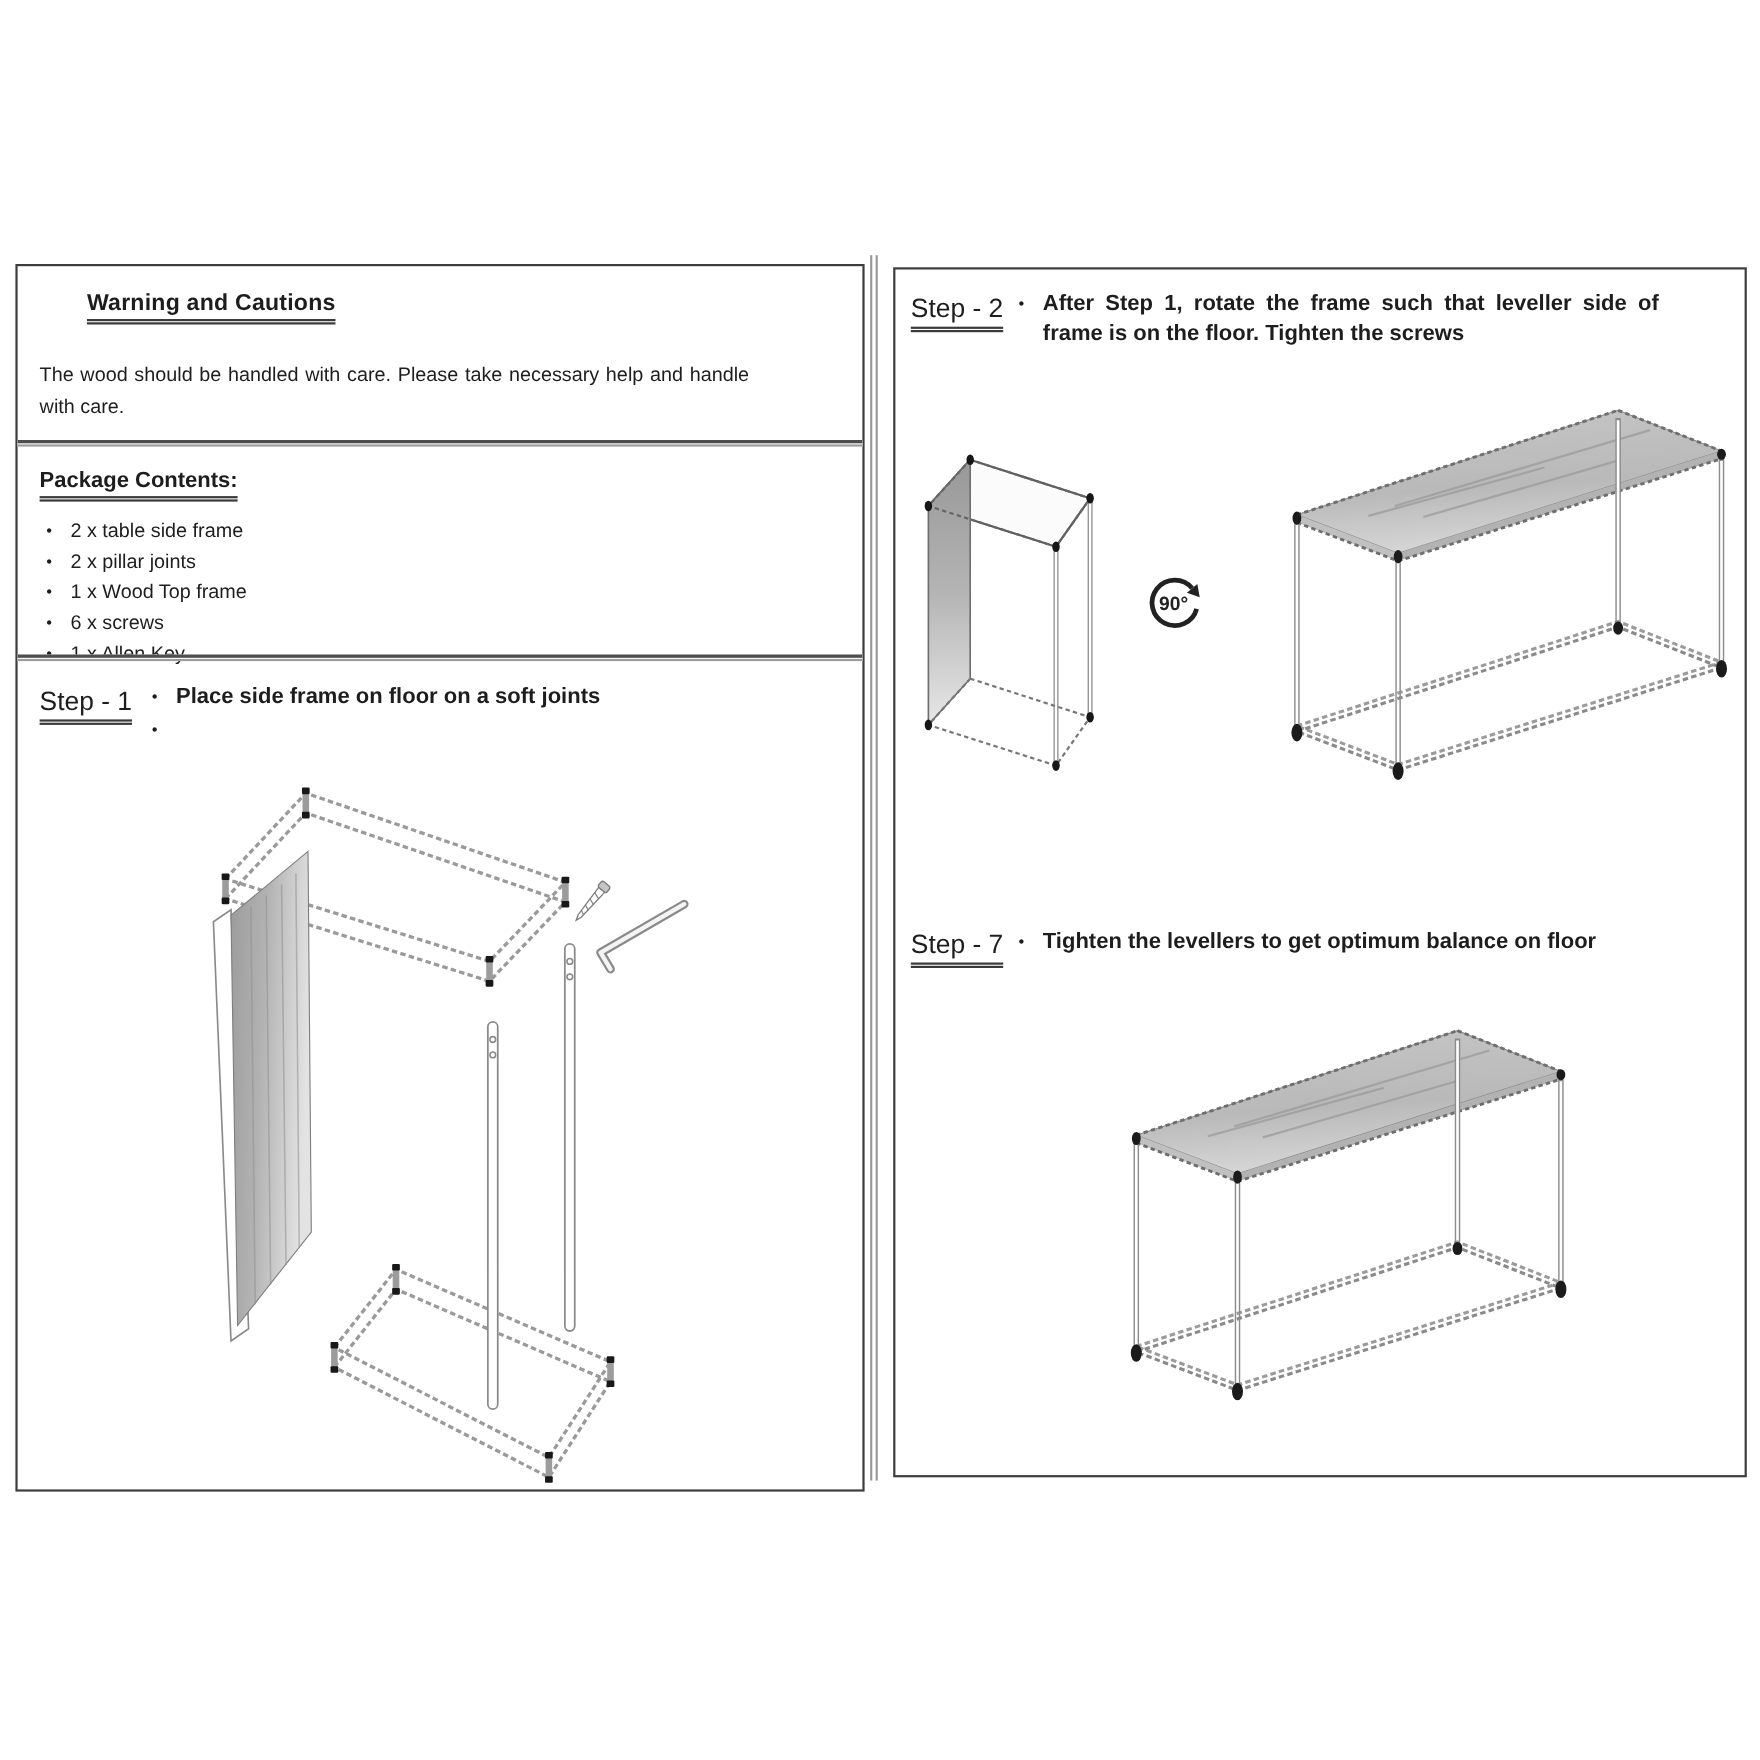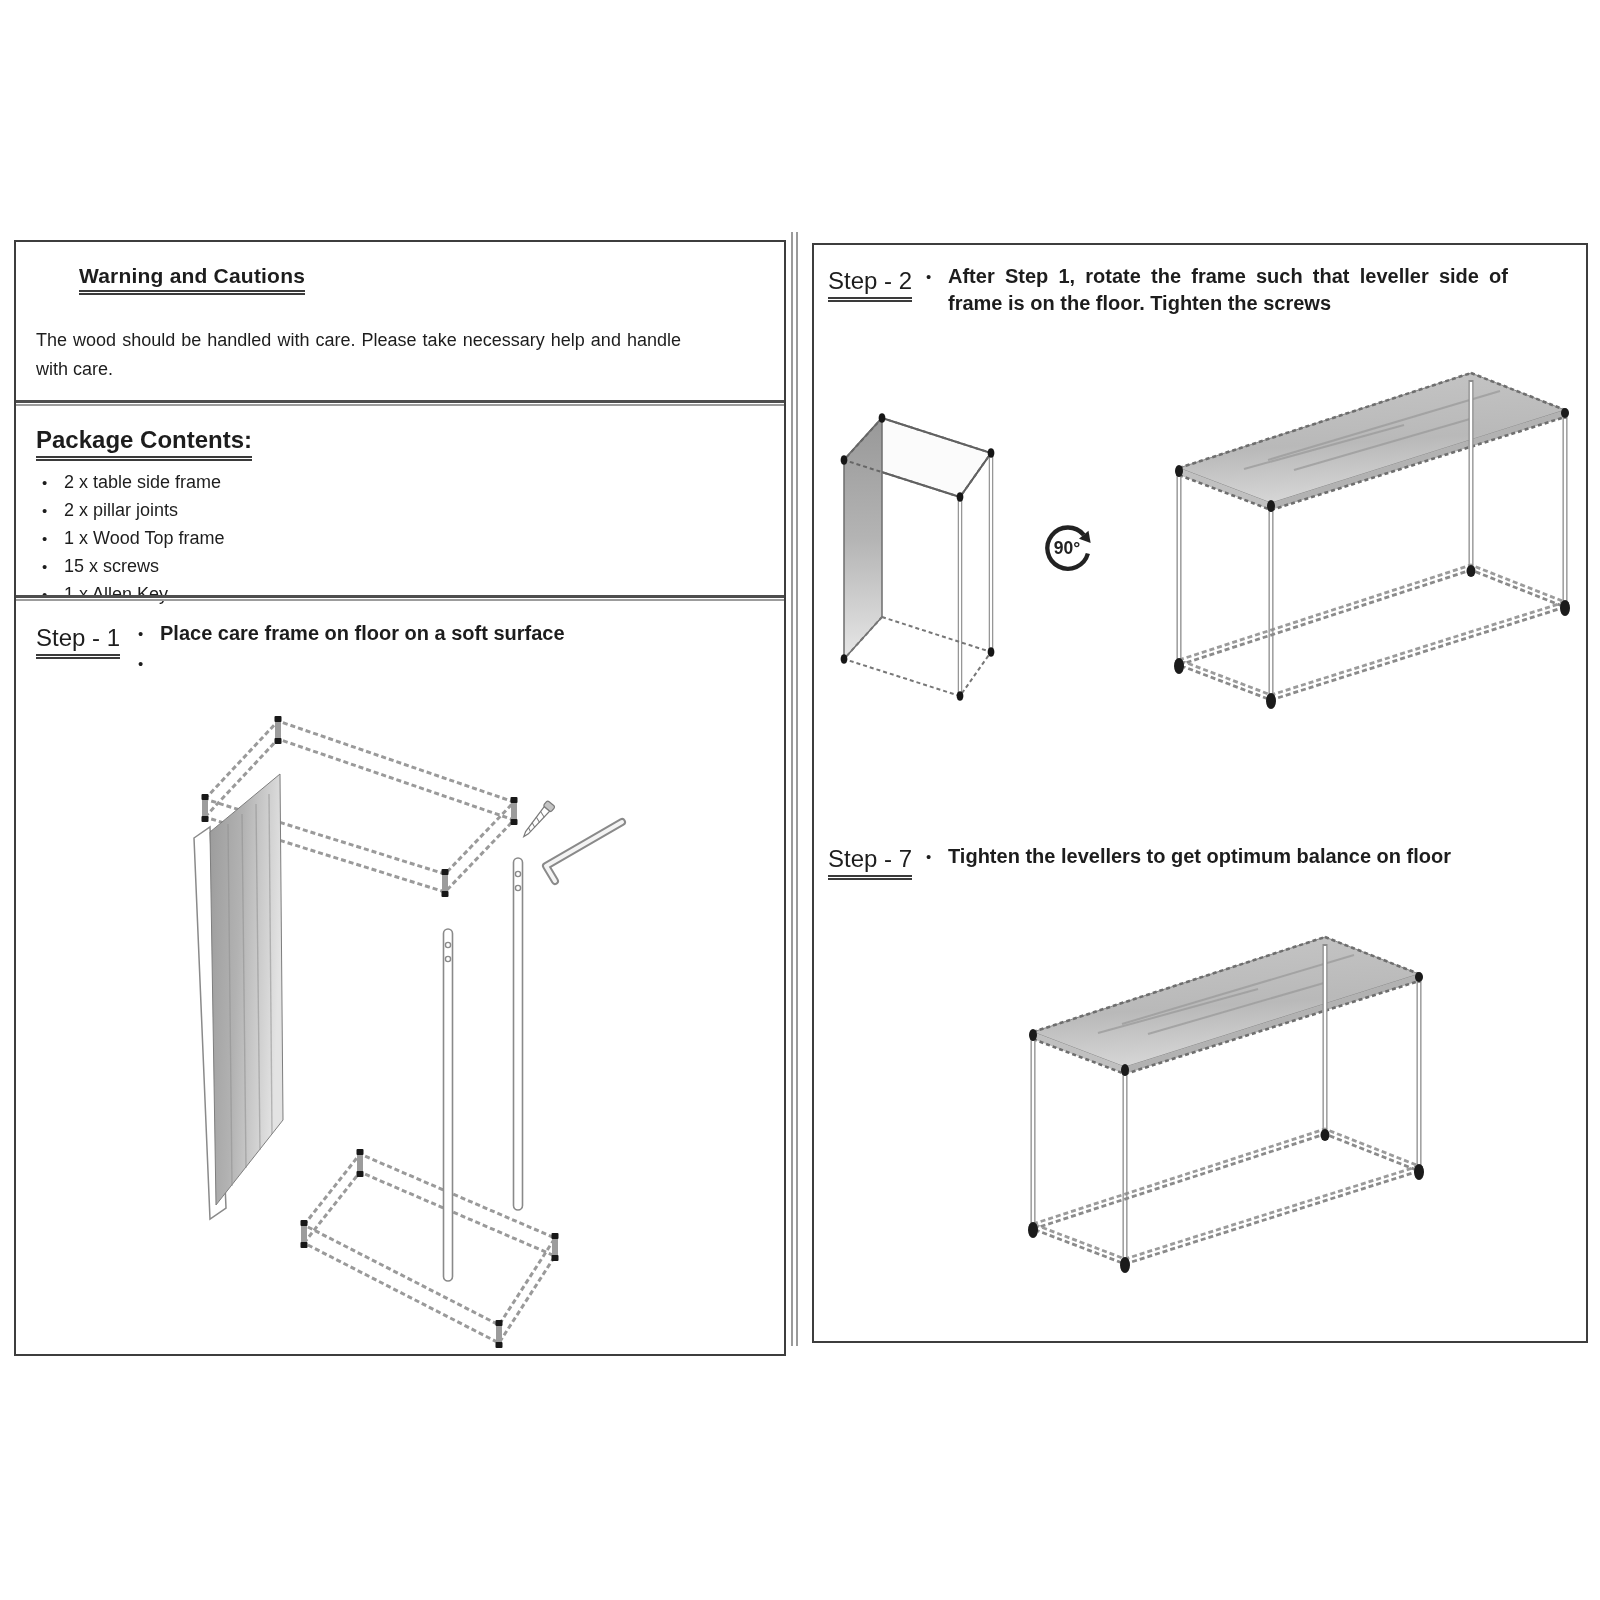--- a/index.html
+++ b/index.html
@@ -15,21 +15,21 @@
     position:absolute; background:#fff;
     border:2px solid #3d3d3d;
   }
   #left-panel  { left:14px;  top:240px; width:772px; height:1116px; }
   #right-panel { left:812px; top:243px; width:776px; height:1100px; }
   .divider {
     position:absolute; left:791px; top:232px; width:7px; height:1114px;
     border-left:2px solid #9a9a9a; border-right:2px solid #9a9a9a;
   }
   .heading { font-size:21px; font-weight:bold; letter-spacing:.2px; }
-  .subheading { font-size:24px; font-weight:bold; }
+  .subheading { font-size:20px; font-weight:bold; }
   .step-label { font-size:24px; }
   .underlined { display:inline-block; padding-bottom:2px; border-bottom:5px double #3a3a3a; }
   .body-text { font-size:18px; line-height:1.6; text-align:justify; }
   .dbl-rule {
     position:absolute; left:0; right:0; height:6px;
     border-top:3px solid #4e4e4e; border-bottom:2px solid #9c9c9c; background:#fff;
   }
   .bullet-row { display:flex; align-items:flex-start; margin-bottom:3px; }
   .bullet-glyph { flex:0 0 22px; text-align:left; font-size:15px; line-height:25px; }
   .list-text { font-size:18px; line-height:25px; }
@@ -119,38 +119,38 @@
       <div class="bullet-row">
         <span class="bullet-glyph">•</span>
         <span class="list-text">2 x pillar joints</span>
       </div>
       <div class="bullet-row">
         <span class="bullet-glyph">•</span>
         <span class="list-text">1 x Wood Top frame</span>
       </div>
       <div class="bullet-row">
         <span class="bullet-glyph">•</span>
-        <span class="list-text">15 x screws</span>
+        <span class="list-text">6 x screws</span>
       </div>
       <div class="bullet-row">
         <span class="bullet-glyph">•</span>
         <span class="list-text">1 x Allen Key</span>
       </div>
     </div>
 
     <div class="dbl-rule" style="top:353px;"></div>
 
     <div class="abs" style="left:20px; top:382px;">
       <span class="step-label underlined">Step - 1</span>
     </div>
 
     <div class="abs step-bullets" style="left:122px; top:378px; width:614px;">
       <div class="bullet-row">
         <span class="bullet-glyph">•</span>
-        <span class="step-text" style="width:560px;">Place care frame on floor on a soft surface</span>
+        <span class="step-text" style="width:560px;">Place side frame on floor on a soft joints</span>
       </div>
       <div class="bullet-row">
         <span class="bullet-glyph">•</span>
       </div>
     </div>
 
     <svg class="abs" style="left:134px; top:444px;" width="632" height="668" viewBox="0 0 632 668">
 
       <g>
         <g stroke="#9a9a9a" stroke-width="3" stroke-dasharray="5 3" fill="none">

